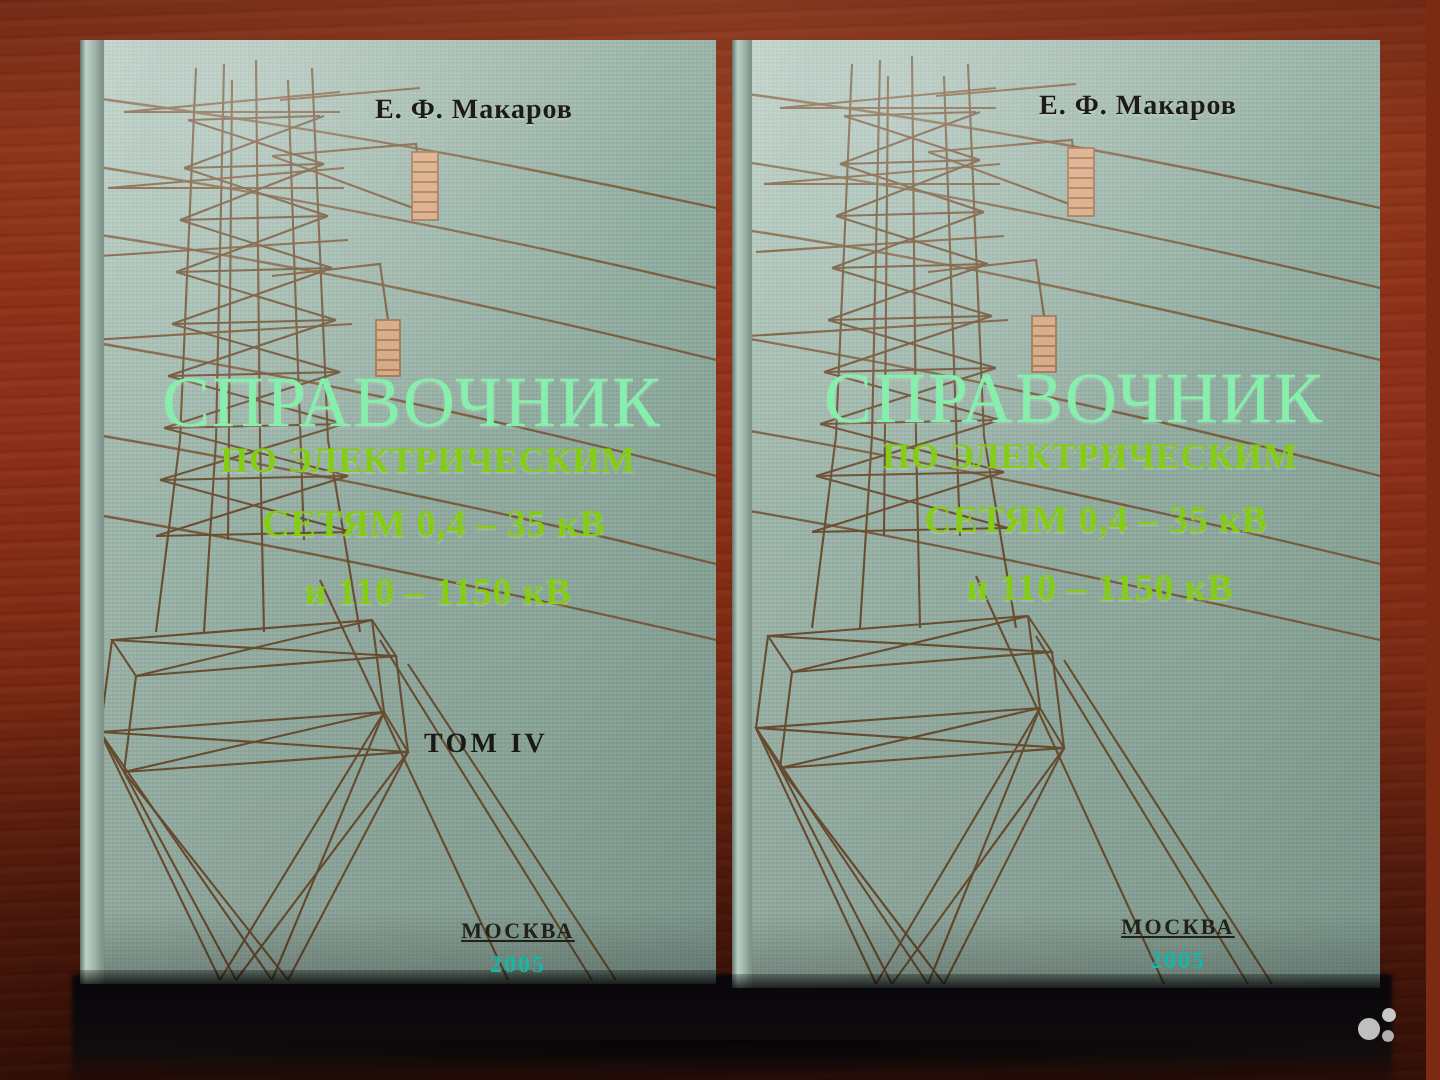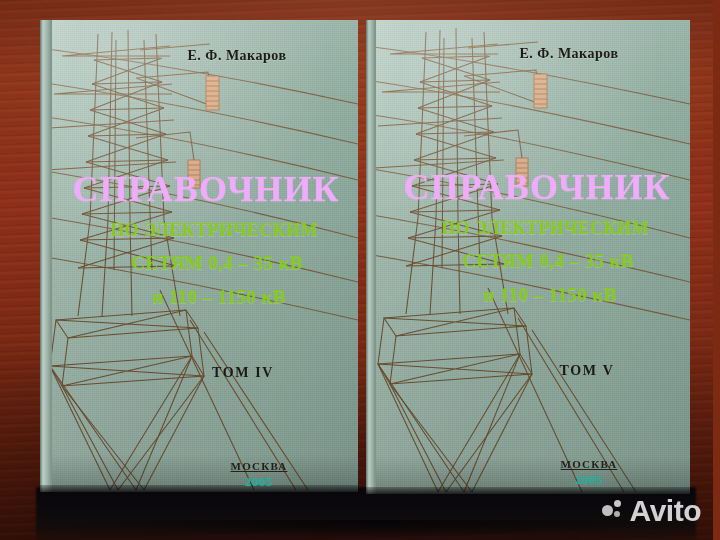--- a/index.html
+++ b/index.html
@@ -77,22 +77,23 @@
 
   svg.art{position:absolute;left:0;top:0;width:100%;height:100%;overflow:visible;}
 
   
   .txt{position:absolute;color:#1d1b17;text-align:center;left:0;right:0;}
   .author{
     font-weight:700;letter-spacing:.5px;
     text-shadow:0 1px 0 rgba(255,255,255,.22);
   }
   .big-title{
-    font-weight:700;letter-spacing:1px;color:#f0abfc;
+    font-weight:400;letter-spacing:1px;color:#86efac;
     text-shadow:0 1px 1px rgba(255,255,255,.18);
+    margin-top:12px;
   }
   .sub{
     font-weight:700;letter-spacing:.4px;color:#84cc16;
     text-shadow:0 1px 0 rgba(255,255,255,.16);
   }
   .vol{font-weight:700;letter-spacing:1.6px;color:#1b1915;}
   .city{font-weight:700;letter-spacing:1.2px;color:#23201b;text-decoration:underline;}
   .year{font-weight:700;letter-spacing:1px;color:#14b8a6;}
 
   
@@ -340,28 +341,26 @@
     <div class="book-bottom"></div>
 
     <div class="txt author" style="top:26px;font-size:14px;padding-left:82px;">Е. Ф. Макаров</div>
 
     <div class="txt big-title" style="top:146px;font-size:36px;padding-left:18px;">СПРАВОЧНИК</div>
 
     <div class="txt sub" style="top:198px;font-size:18px;padding-left:34px;">ПО ЭЛЕКТРИЧЕСКИМ</div>
     <div class="txt sub" style="top:230px;font-size:19px;padding-left:40px;">СЕТЯМ 0,4 – 35 кВ</div>
     <div class="txt sub" style="top:264px;font-size:19px;padding-left:44px;">и 110 – 1150 кВ</div>
 
-    <div class="txt vol" style="top:343px;font-size:14px;padding-left:118px;">ТОМ V</div>
 
     <div class="txt city" style="top:438px;font-size:11px;padding-left:122px;">МОСКВА</div>
     <div class="txt year" style="top:453px;font-size:12px;padding-left:122px;">2005</div>
   </div>
 
   <div class="avito">
     <span class="avito-mark">
       <i class="d1"></i>
         <i class="d2"></i>
         <i class="d3"></i>
     </span>
-    <span class="avito-word">Avito</span>
   </div>
 
 </div>
 
 </body></html>

